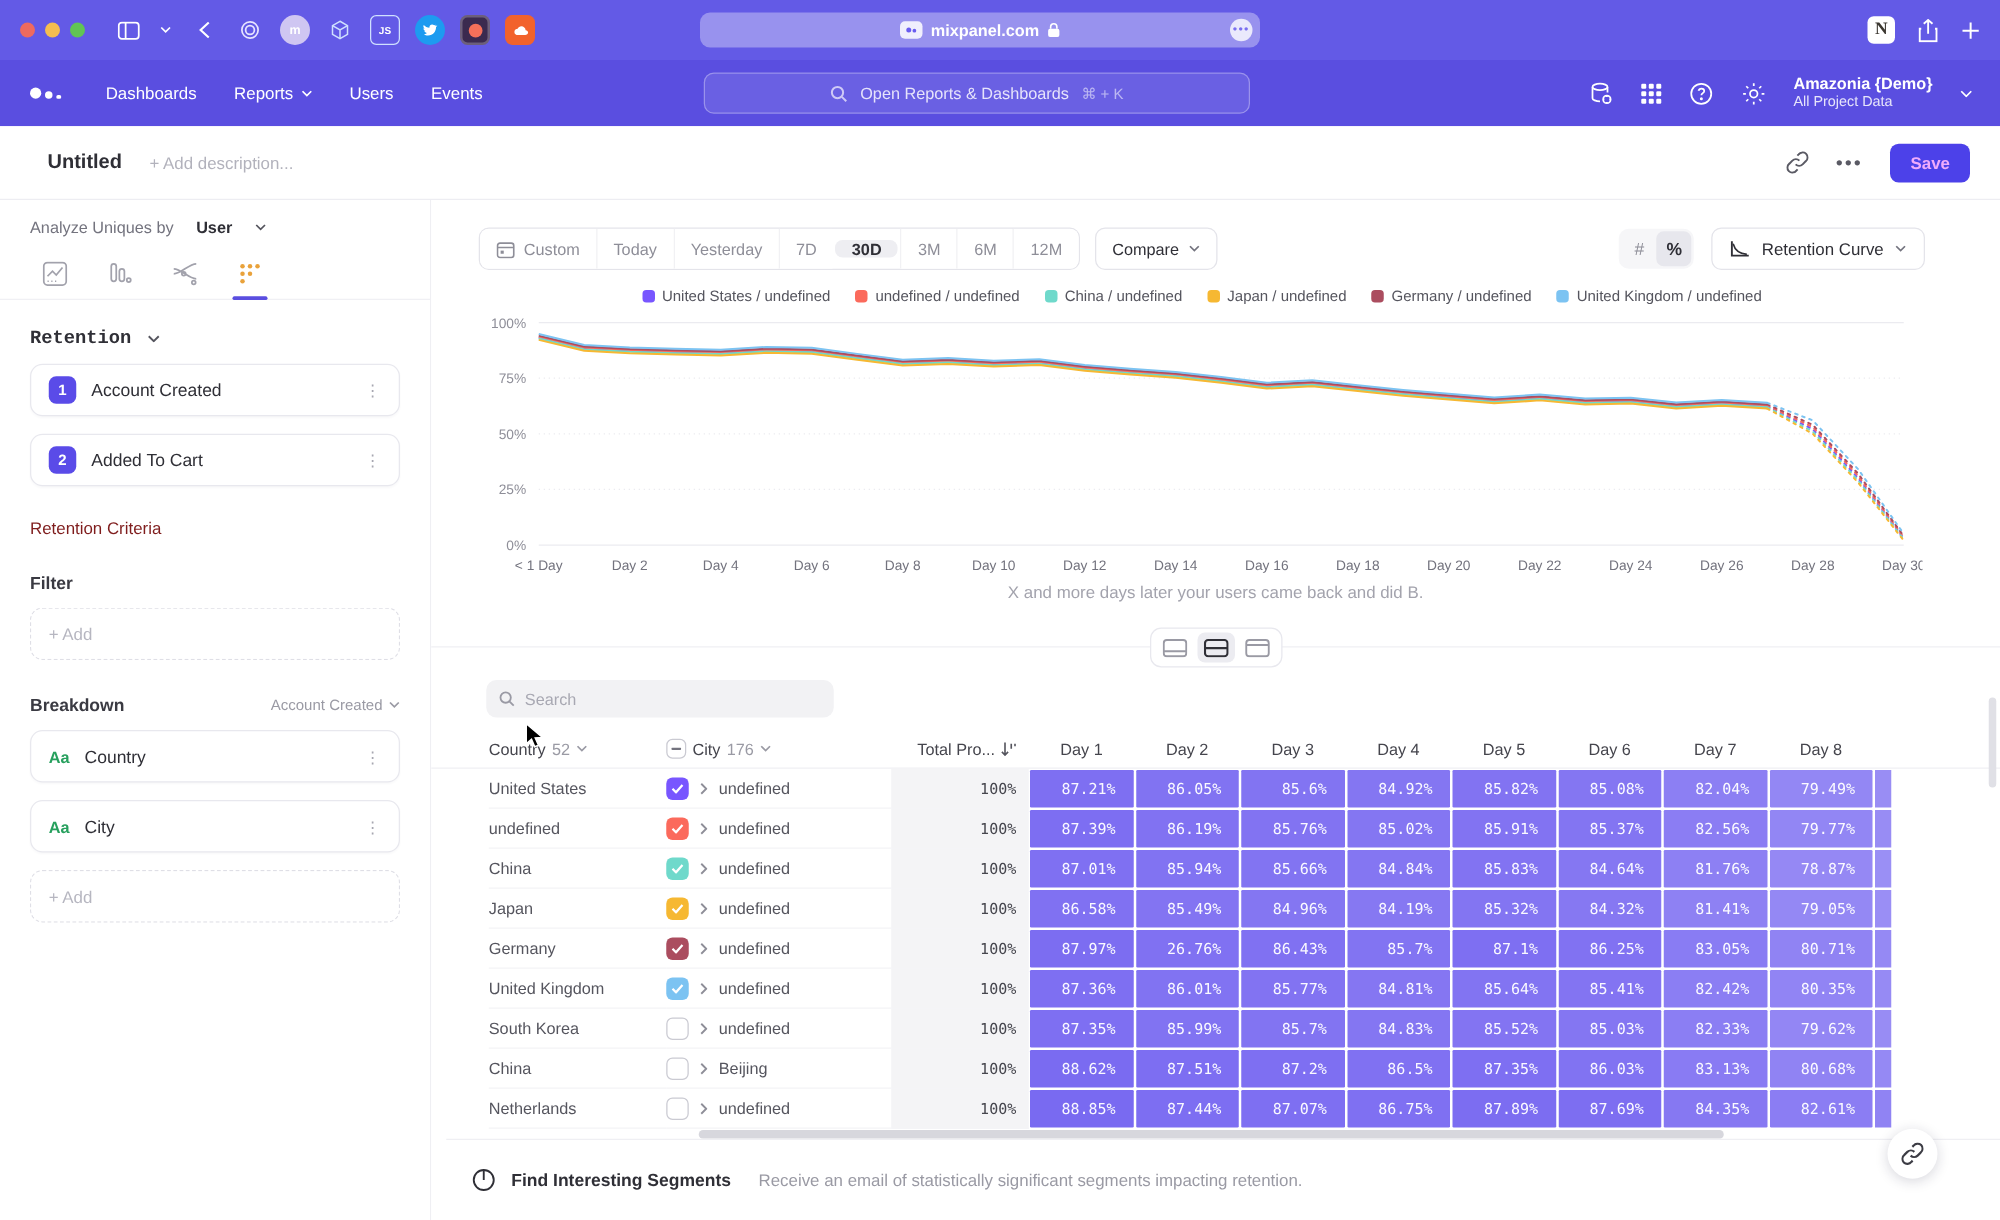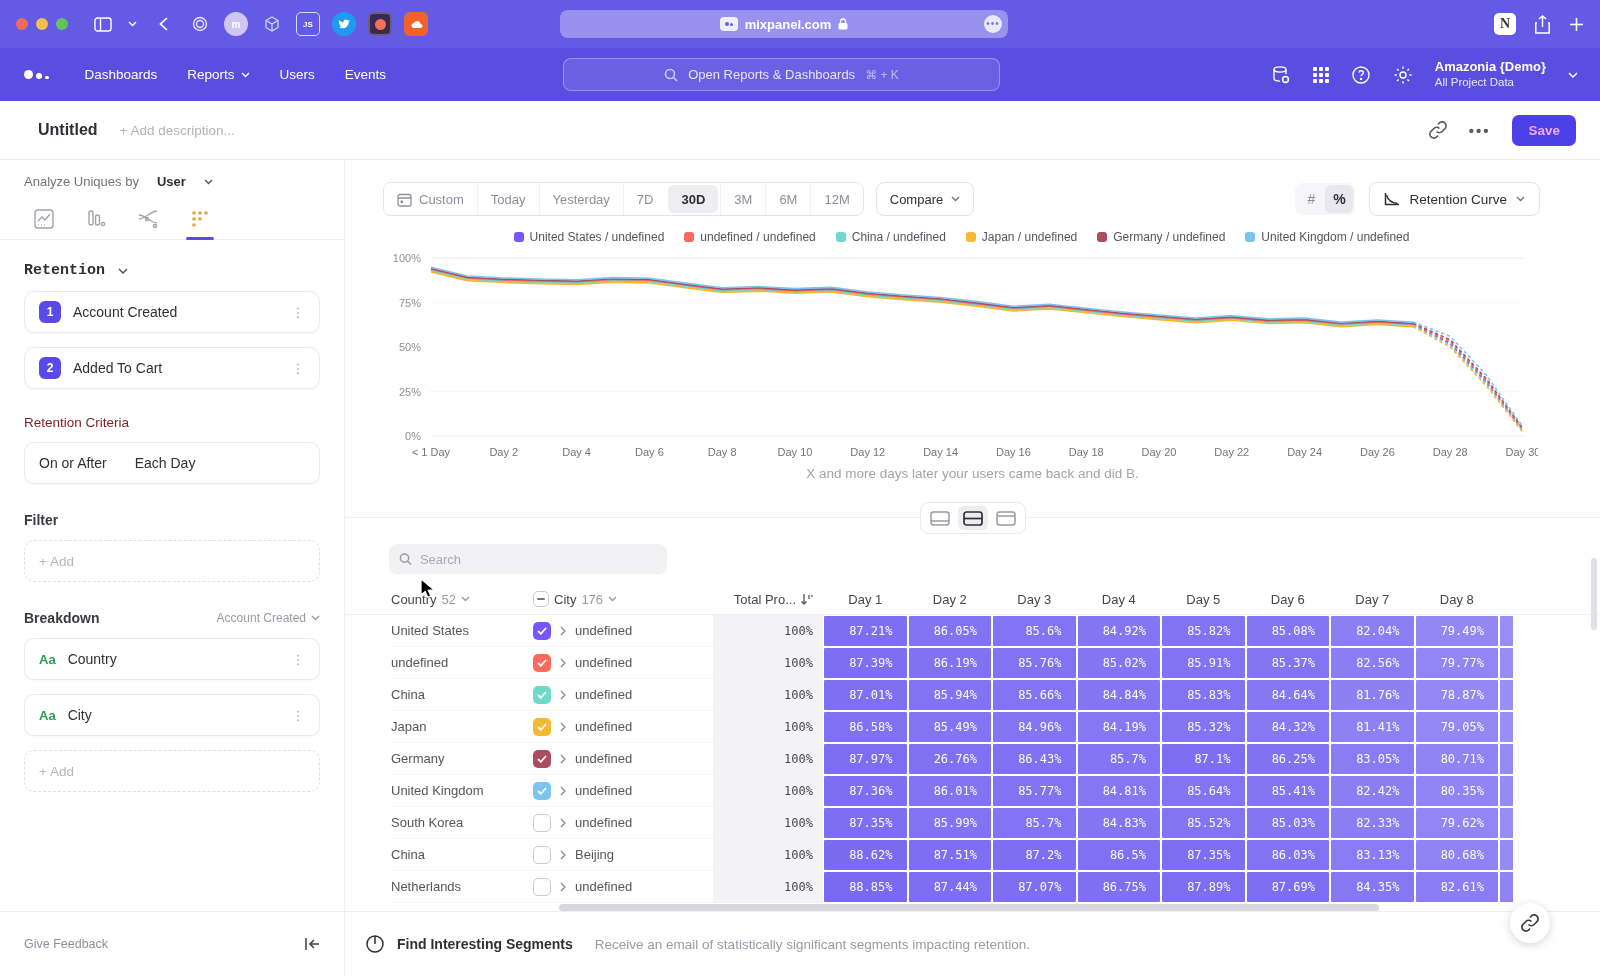--- a/index.html
+++ b/index.html
@@ -69,21 +69,21 @@
   .sb-footer { position:absolute; bottom:0; left:0; width:344px; height:65px; border-top:1px solid #efeff3; display:flex; align-items:center; padding:0 24px; background:#fff;}
   .sb-footer .fb { font-size:12.5px; color:#8e8e98; }
   .sb-footer .collapse { margin-left:auto; color:#3c3c44; font-size:15px; cursor:pointer;}
 
   
   .main { position:absolute; top:160px; left:345px; width:1255px; height:816px; background:#fff; }
   .m-toolbar { position:absolute; top:22px; left:38px; right:60px; height:34px; display:flex; align-items:center; }
   .ranges { display:flex; align-items:center; border:1px solid #e4e4ea; border-radius:8px; height:34px; background:#fff; overflow:hidden;}
   .range-btn { padding:0 13px; height:100%; display:flex; align-items:center; gap:7px; font-size:13px; color:#8e8e98; border-left:1px solid #f1f1f4; cursor:pointer; background:#fff; border-top:none;border-bottom:none;border-right:none;}
   .range-btn:first-child { border-left:none; }
-  .range-btn.sel { background:#eeeef2; color:#2f2f36; font-weight:700; border-radius:6px; margin:0 2px; height:28px; border-left:none;}
+  .range-btn.sel { background:#eeeef2; color:#2f2f36; font-weight:700; border-radius:6px; margin:0 2px; height:14px; border-left:none;}
   .compare-btn { margin-left:12px; border:1px solid #e4e4ea; border-radius:8px; height:34px; padding:0 13px; display:flex; align-items:center; gap:8px; font-size:13px; color:#2f2f36; background:#fff; cursor:pointer;}
   .m-toolbar-right { margin-left:auto; display:flex; align-items:center; gap:14px; }
   .unit-group { display:flex; align-items:center; background:#f6f6f8; border-radius:8px; padding:2px; }
   .unit { width:28px; height:28px; display:flex; align-items:center; justify-content:center; font-size:14px; color:#8e8e98; border-radius:6px; cursor:pointer;}
   .unit.sel { background:#e7e7ed; color:#2f2f36; font-weight:600; }
   .ctype-btn { border:1px solid #e4e4ea; border-radius:8px; height:34px; padding:0 14px; display:flex; align-items:center; gap:9px; font-size:13.5px; color:#2f2f36; background:#fff; cursor:pointer;}
   .legend { position:absolute; top:70px; left:38px; right:60px; display:flex; justify-content:center; gap:20px; }
   .leg-item { display:flex; align-items:center; gap:6px; font-size:12px; color:#55555e; }
   .leg-item i { width:10px; height:10px; border-radius:3px; display:block; }
   .chart-wrap { position:absolute; top:88px; left:38px; }
@@ -106,21 +106,21 @@
   .th-total { justify-content:flex-end; padding-right:10px; gap:4px;}
   .t-row { height:32px; font-size:13px; color:#55555e; }
   .t-row .c-country, .t-row .c-city, .t-row .c-total { height:100%; display:flex; align-items:center; border-bottom:1px solid #f3f3f6; }
   .c-city { gap:9px; }
   .cbx { width:18px; height:18px; border-radius:5px; border:1px solid #cacad2; background:#fff; display:flex; align-items:center; justify-content:center; flex:none; cursor:pointer;}
   .cbx.on { border:none; color:#fff; }
   .c-total { justify-content:flex-end; padding-right:10px; background:#f4f4f6; font-family:"DejaVu Sans Mono",monospace; font-size:12px; color:#46464e; }
   .day-cell { height:30px; margin:1px; border-radius:1px; display:flex; align-items:center; justify-content:flex-end; padding-right:14px; color:rgba(255,255,255,.96); font-family:"DejaVu Sans Mono",monospace; font-size:12px; }
   .sliver { height:30px; margin:1px 0 1px 1px; }
   .h-scroll { position:absolute; top:744px; left:214px; width:820px; height:7px; background:#d7d7dd; border-radius:4px; }
-  .bottom-bar { position:absolute; top:751px; left:0; right:0; height:65px; border-top:1px solid #efeff3; display:flex; align-items:center; padding:0 20px; gap:12px; background:#fff;}
+  .bottom-bar { position:absolute; top:751px; left:12px; right:0; height:65px; border-top:1px solid #efeff3; display:flex; align-items:center; padding:0 20px; gap:12px; background:#fff;}
   .bb-title { font-size:14px; font-weight:700; color:#2f2f36; }
   .bb-desc { font-size:13.5px; color:#9a9aa4; margin-left:10px; }
   .float-btn { position:absolute; left:1510px; top:903px; width:40px; height:40px; border-radius:50%; background:#fff; box-shadow:0 2px 10px rgba(30,30,60,.18); display:flex; align-items:center; justify-content:center; color:#3c3c44; cursor:pointer; }
   .v-scroll { position:absolute; right:3px; top:558px; width:6px; height:72px; background:#e0e0e6; border-radius:3px; }
   .cursor { position:absolute; left:420px; top:578px; pointer-events:none; z-index:50;}
   svg { display:block; }
 </style>
 </head>
 <body>
 
@@ -346,24 +346,20 @@
       <span class="badge">1</span>
       <span class="lbl">Account Created</span>
       <span class="kebab">⋮</span>
     </div>
     <div class="card">
       <span class="badge">2</span>
       <span class="lbl">Added To Cart</span>
       <span class="kebab">⋮</span>
     </div>
     <div class="sub-label">Retention Criteria</div>
-    <div class="card crit-card">
-      <span>On or After</span>
-      <span>Each Day</span>
-    </div>
     <div class="group-label">
         <span>Filter</span>
       </div>
     <div class="add-card">
       <span>+ Add</span>
     </div>
     <div class="group-label">
       <span>Breakdown</span>
       <span class="right">
         <span>Account Created</span>
@@ -377,30 +373,20 @@
       <span class="lbl">Country</span>
       <span class="kebab">⋮</span>
     </div>
     <div class="card">
       <span class="aa">Aa</span>
       <span class="lbl">City</span>
       <span class="kebab">⋮</span>
     </div>
     <div class="add-card">
       <span>+ Add</span>
-    </div>
-    <div class="sb-footer">
-      <span class="fb">Give Feedback</span>
-      <span class="collapse">
-        <svg width="16" height="14" viewBox="0 0 16 14" fill="none" stroke="#3c3c44" stroke-width="1.5">
-            <line x1="2" y1="1" x2="2" y2="13"></line>
-            <polyline points="10,3 6,7 10,11"></polyline>
-            <line x1="6" y1="7" x2="15" y2="7"></line>
-          </svg>
-      </span>
     </div>
   </div>
 
   <div class="main">
     <div class="m-toolbar">
       <div class="ranges" id="ranges">
           <button class="range-btn">
             <svg width="15" height="15" viewBox="0 0 15 15" fill="none" stroke="#8e8e98" stroke-width="1.3">
               <rect x="1" y="2.5" width="13" height="11.5" rx="2"></rect>
               <line x1="1" y1="6" x2="14" y2="6"></line>

